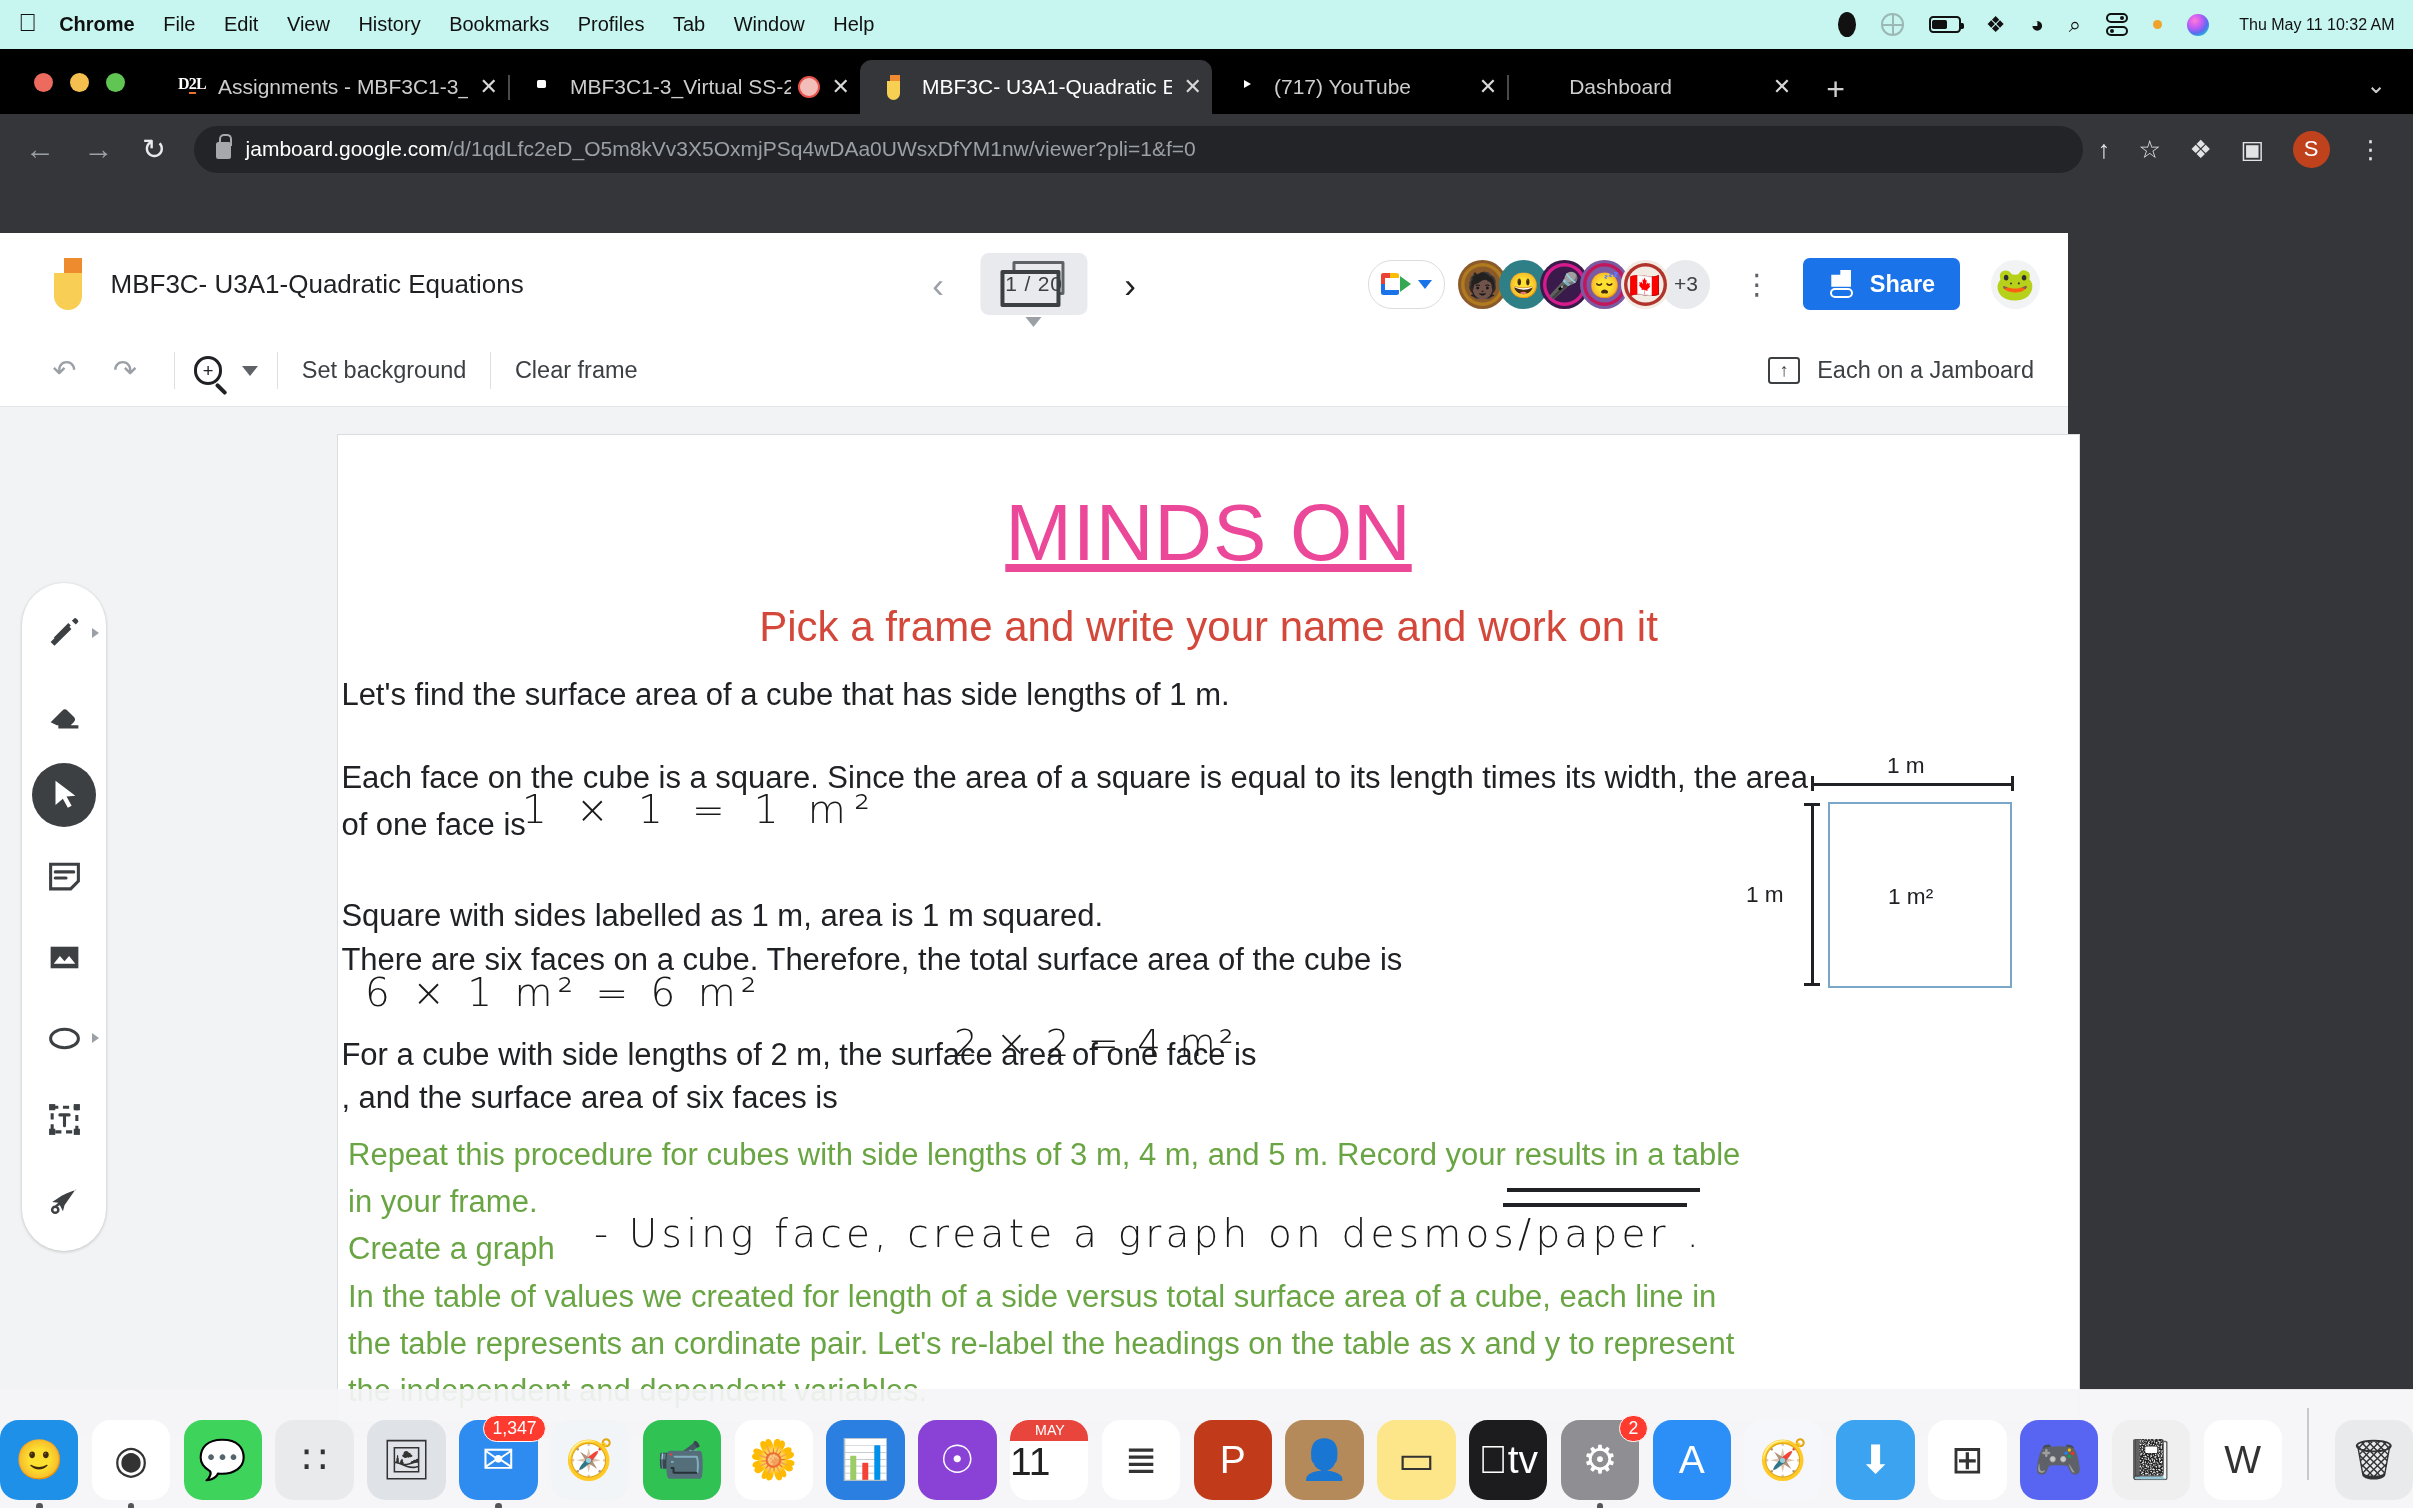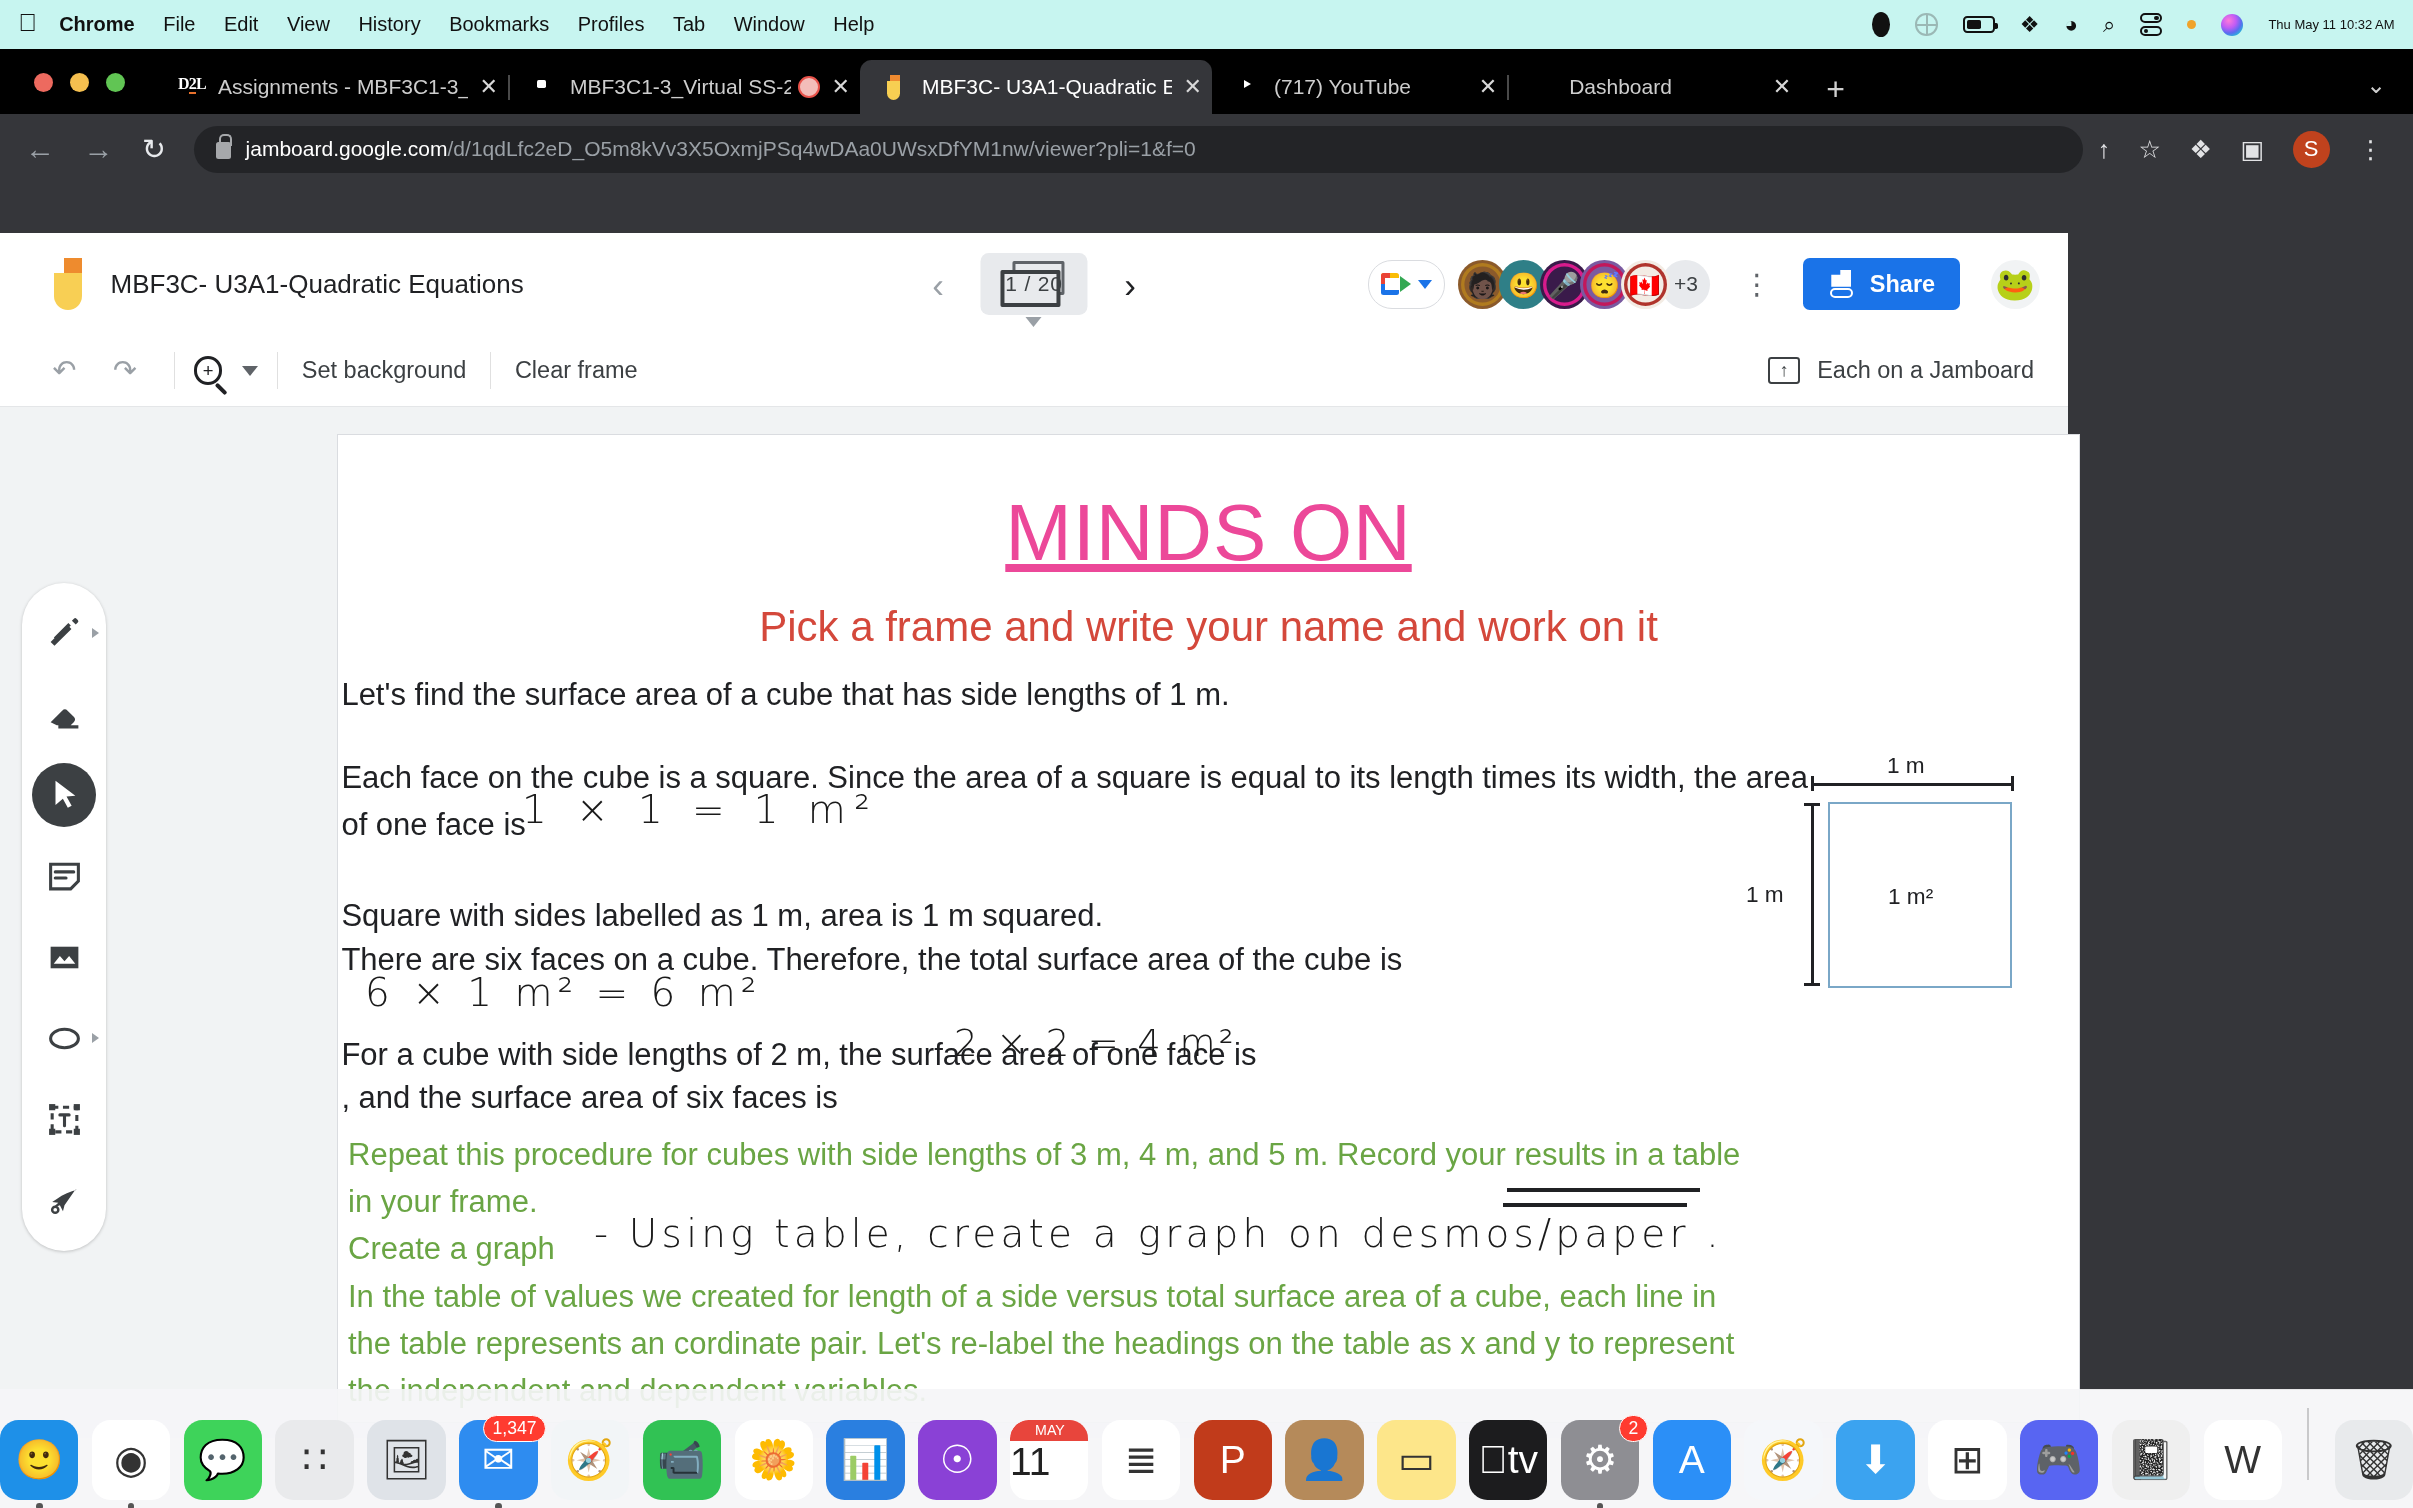--- a/index.html
+++ b/index.html
@@ -16,21 +16,21 @@
     background: #c7f5f0;
     display: flex; align-items: center;
     padding: 0 18.4px;
     font-size: 20px; color: #111;
   }
   .menubar .apple { font-size: 25px; line-height: 1; margin-right: 22px; margin-top: -3.4px;}
   .menubar .mi { margin-right: 28.5px; white-space: nowrap; }
   .menubar .mi.bold { font-weight: bold; }
   .menubar .spacer { flex: 1; }
   .menubar .right { display: flex; align-items: center; gap: 25px; }
-  .menubar .right .clock { font-size: 13px; white-space: nowrap;}
+  .menubar .right .clock { font-size: 16px; margin-left: 5px; white-space: nowrap;}
 
   .sysicon { display: inline-block; position: relative; }
   .ic-rec { width: 18.4px; height: 25px; background: #111; border-radius: 9.2px/12.6px; }
   .ic-globe { width: 22.6px; height: 22.6px; border-radius: 50%; border: 2.1px solid #9bb8b5; position: relative; }
   .ic-globe:before { content:""; position:absolute; left: 8.4px; top: -0.8px; width: 2.1px; height: 20px; background: #9bb8b5; }
   .ic-globe:after { content:""; position:absolute; left: -0.8px; top: 8.4px; width: 20px; height: 2.1px; background: #9bb8b5; }
   .ic-batt { width: 32px; height: 17px; border: 2.1px solid #111; border-radius: 4.2px; position: relative; padding: 1.7px;}
   .ic-batt i { display:block; width: 60%; height: 100%; background: #111; border-radius: 1.7px;}
   .ic-batt:after { content:""; position: absolute; right: -5px; top: 5px; width: 2.5px; height: 5.9px; background: #111; border-radius: 0 1.7px 1.7px 0;}
   .ic-bt { font-size: 22px; line-height: 1; }
@@ -466,21 +466,21 @@
           <div class="dimline" style="left:8.4px; top:45px; width:16px; height:2.5px;"></div>
           <div class="dimline" style="left:8.4px; top:225px; width:16px; height:2.5px;"></div>
           <div class="sqlbl" style="left:-50px; top:124px;">1 m</div>
           <div class="sqbox" style="left:32px; top:44px; width:184px; height:186px;"></div>
           <div class="sqlbl" style="left:92px; top:126px;">1 m²</div>
         </div>
 
         <div class="greentext" style="left:10px; top:696px; width:1726px;">Repeat this procedure for cubes with side lengths of 3 m, 4 m, and 5 m. Record your results in a table</div>
         <div class="greentext" style="left:10px; top:790px; width:419px;">Create a graph</div>
         <div class="greentext" style="left:10px; top:743px; width:754px;">in your frame.</div>
-        <div class="hand" style="left:256px; top:776px; font-size:39px; letter-spacing:4.2px; white-space:nowrap;">- Using table, create a graph on desmos/paper .</div>
+        <div class="hand" style="left:256px; top:776px; font-size:39px; letter-spacing:4.2px; white-space:nowrap;">- Using face, create a graph on desmos/paper .</div>
         <div class="dimline" style="left:1169px; top:753px; width:193px; height:4.2px;"></div>
         <div class="dimline" style="left:1165px; top:768px; width:184px; height:4.2px;"></div>
         <div class="greentext" style="left:10px; top:838px; width:1726px;">In the table of values we created for length of a side versus total surface area of a cube, each line in</div>
         <div class="greentext" style="left:10px; top:885px; width:1726px;">the table represents an cordinate pair. Let's re-label the headings on the table as x and y to represent</div>
         <div class="greentext" style="left:10px; top:932px; width:1173px;">the independent and dependent variables.</div>
       </div>
     </div>
   </div>
 </div>
 

